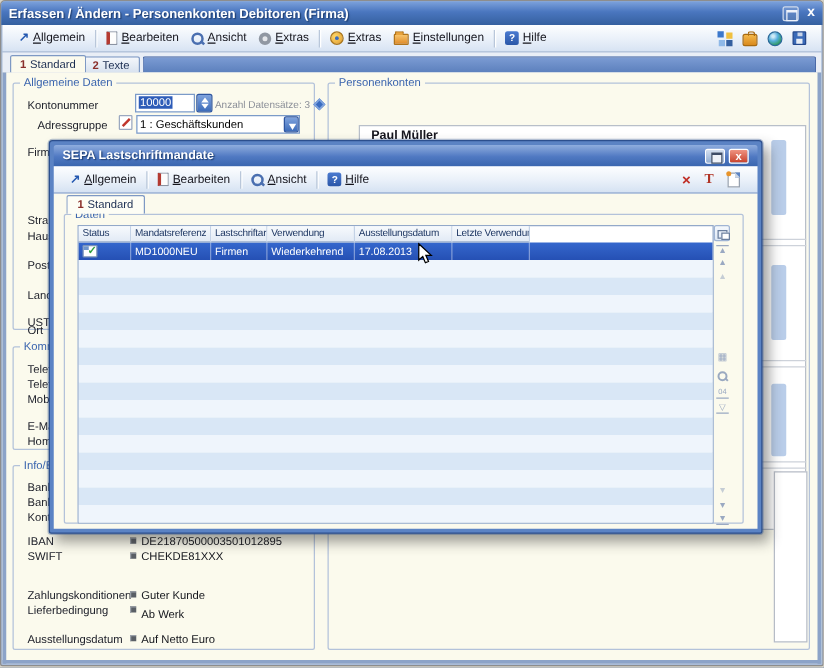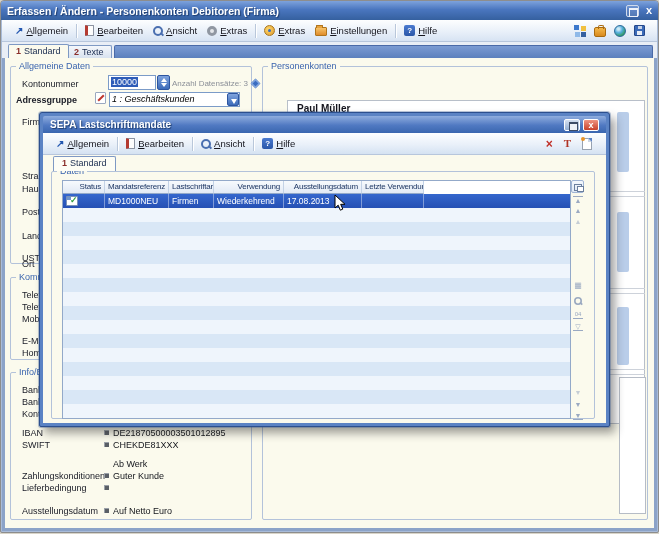--- a/index.html
+++ b/index.html
@@ -114,21 +114,21 @@
   .page::after { content:""; position:absolute; left:-2px; top:-2px; width:4px; height:4px; border-radius:50%; background:#e8942a; }
   .dlg-bd { position:absolute; left:3px; top:42px; right:3px; bottom:3px; background:#fbfaed; }
   .dtab { position:absolute; left:10px; top:1px; height:15px; background:#fdfdf5; border:1px solid #7e99c4; border-bottom:none;
     border-radius:2px 2px 0 0; padding:1px 8px 0 8px; font-size:9px; color:#1a2c50; white-space:nowrap; z-index:2; }
   .dtab .tnum { color:#8a2f2b; font-weight:bold; margin-right:3px; }
   
   .tblwrap { position:absolute; left:19px; top:25px; width:509px; border:1px solid #93a9c9; background:#fff; }
   .trow { display:flex; height:14px; }
   .trow.thead { height:13px; }
   .th { background:linear-gradient(#f7fafd,#e2eaf5); border-right:1px solid #c3d2e6; border-bottom:1px solid #93a9c9;
-    color:#1f3864; font-size:8px; padding:1px 3px; white-space:nowrap; overflow:hidden; letter-spacing:-0.2px;text-align:right; }
+    color:#1f3864; font-size:8px; padding:1px 3px; white-space:nowrap; overflow:hidden; letter-spacing:-0.2px; }
   .td { font-size:8.5px; padding:2px 3px; white-space:nowrap; overflow:hidden; }
   .trow.sel { background:linear-gradient(#3567cd,#2550b4); color:#fff; }
   .trow.sel .td { border-right:1px solid rgba(255,255,255,.4); }
   .trow.alt1 { background:#eff5fc; } .trow.alt2 { background:#d9e7f6; }
   .stat { display:inline-block; position:relative; width:12px; height:10px; background:#fff; border:1px solid #7a92b8; border-radius:1px; vertical-align:top; }
   .stat::before { content:""; position:absolute; left:0; top:0; width:4px; height:3px; background:#6f95cc; }
   .stat::after { content:"\2713"; position:absolute; left:3px; top:-2px; color:#2e9e3e; font-size:9px; font-weight:bold; }
   .colchooser { position:absolute; left:528px; top:25px; width:13px; height:13px; border:1px solid #9fb4d4;
     background:linear-gradient(#f4f8fd,#dfe9f5); border-radius:2px; }
   .colchooser::before { content:""; position:absolute; left:2px; top:3px; width:6px; height:5px; border:1px solid #6b7f9e; }
@@ -205,23 +205,23 @@
   <div class="group" style="left:10px;top:66px;width:242px;height:198px;"></div>
   <span class="legend" style="left:16px;top:61px;">Allgemeine Daten</span>
   <span class="lbl" style="left:22px;top:79px;">Kontonummer</span>
   <span class="inputbox" style="left:108px;top:75px;width:48px;height:15px;"><span class="selhl">10000</span></span>
   <span class="bluebtn" style="left:157px;top:75px;width:13px;height:15px;">
       <span class="ar-up"></span>
       <span class="ar-dn"></span>
     </span>
   <span class="lbl" style="left:152px;top:79px;width:96px;text-align:right;color:#8b8f98;font-size:8px;">Anzahl Datensätze: 3</span>
   <span class="splitter-ic" style="left:252px;top:80px;"></span>
-  <span class="lbl" style="left:16px;top:95px;font-weight:bold;">Adressgruppe</span>
+  <span class="lbl" style="left:30px;top:95px;">Adressgruppe</span>
   <span class="editic" style="left:95px;top:92px;"></span>
-  <span class="inputbox" style="left:109px;top:92px;width:131px;height:15px;padding-right:14px;font-style:italic;"><span>1 : Geschäftskunden</span></span>
+  <span class="inputbox" style="left:109px;top:92px;width:131px;height:15px;padding-right:14px;"><span>1 : Geschäftskunden</span></span>
   <span class="bluebtn" style="left:227px;top:93px;width:12px;height:13px;">
       <span class="ar-only"></span>
     </span>
   <span class="lbl" style="left:22px;top:117px;">Firmenname</span>
   <span class="lbl" style="left:22px;top:171px;">Straße</span>
   <span class="lbl" style="left:22px;top:184px;">Hausnummer</span>
   <span class="lbl" style="left:22px;top:207px;">Postleitzahl</span>
   <span class="lbl" style="left:22px;top:219px;margin-top:40px;">Ort</span>
   <span class="lbl" style="left:22px;top:231px;">Land</span>
   <span class="lbl" style="left:22px;top:253px;">UST-IDNr.</span>
@@ -243,21 +243,21 @@
   <span class="vb" style="left:104px;top:430px;"></span>
   <span class="val" style="left:113px;top:428px;">DE21870500003501012895</span>
   <span class="lbl" style="left:22px;top:440px;">SWIFT</span>
   <span class="vb" style="left:104px;top:442px;"></span>
   <span class="val" style="left:113px;top:440px;">CHEKDE81XXX</span>
   <span class="lbl" style="left:22px;top:471px;">Zahlungskonditionen</span>
   <span class="vb" style="left:104px;top:473px;"></span>
   <span class="val" style="left:113px;top:471px;">Guter Kunde</span>
   <span class="lbl" style="left:22px;top:483px;">Lieferbedingung</span>
   <span class="vb" style="left:104px;top:485px;"></span>
-  <span class="val" style="left:113px;top:459px;">Ab Werk</span>
+  <span class="val" style="left:113px;top:486px;">Ab Werk</span>
   <span class="lbl" style="left:22px;top:506px;">Ausstellungsdatum</span>
   <span class="vb" style="left:104px;top:508px;"></span>
   <span class="val" style="left:113px;top:506px;">Auf Netto Euro</span>
 
   <div class="group" style="left:262px;top:66px;width:386px;height:454px;"></div>
   <span class="legend" style="left:268px;top:61px;">Personenkonten</span>
   <div class="card" style="left:287px;top:100px;width:358px;height:324px;"></div>
   <span class="cname" style="left:297px;top:103px;">Paul Müller</span>
   <span class="lbl" style="left:297px;top:117px;">Abteilung</span>
   <span class="vb" style="left:382px;top:119px;"></span>

